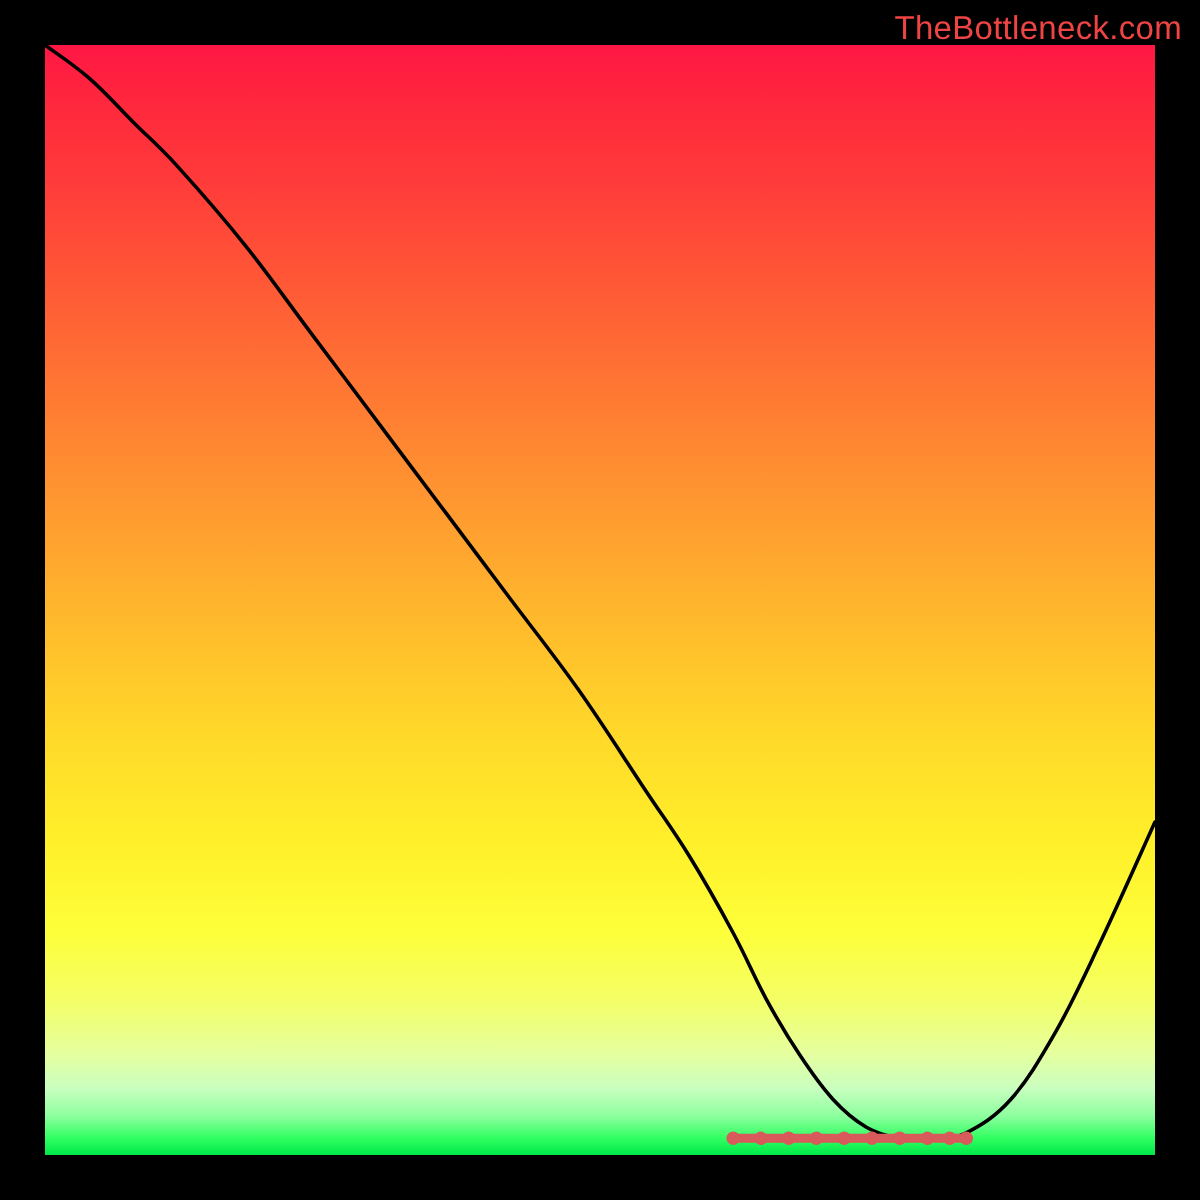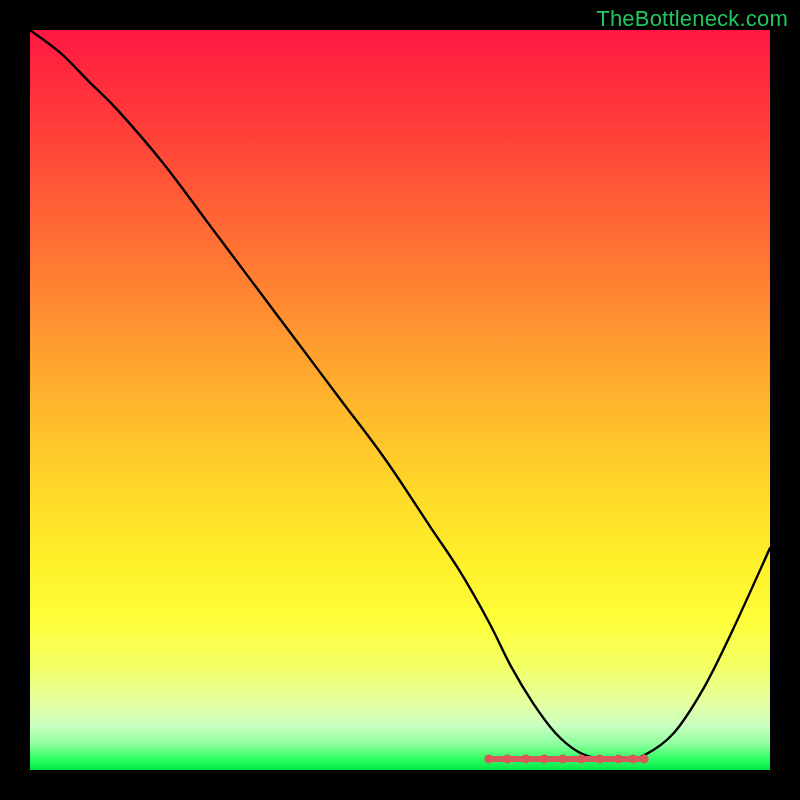--- a/index.html
+++ b/index.html
@@ -3,21 +3,21 @@
 <meta charset="utf-8">
 <style>
   * { margin: 0; padding: 0; box-sizing: border-box; }
   html, body { width: 800px; height: 800px; background: #000; overflow: hidden; }
   .wrap { position: relative; width: 800px; height: 800px; }
   .watermark {
     position: absolute;
     top: 6px; right: 12px;
     font-family: Arial, Helvetica, sans-serif;
     font-size: 22px;
-    color: #22c55e;
+    color: #ef4444;
     letter-spacing: 0.2px;
     z-index: 3;
   }
   .frame {
     position: absolute;
     left: 30px; top: 30px;
     width: 740px; height: 740px;
     background: #000;
   }
   .gradient {

